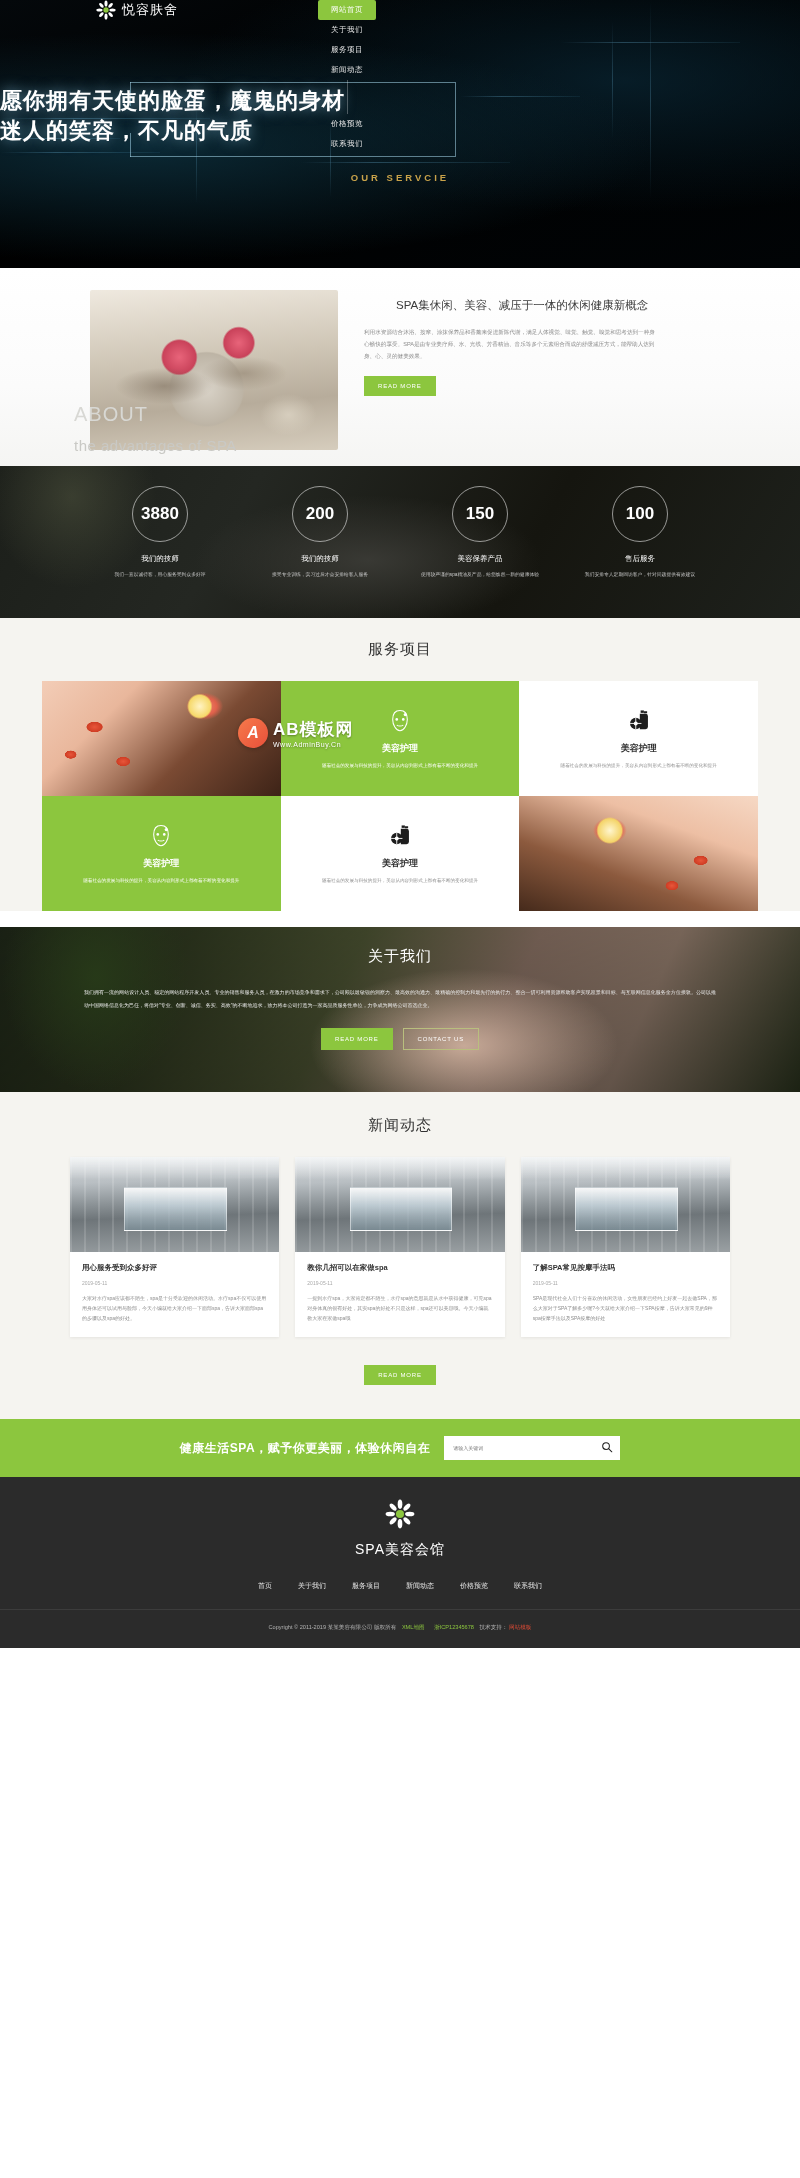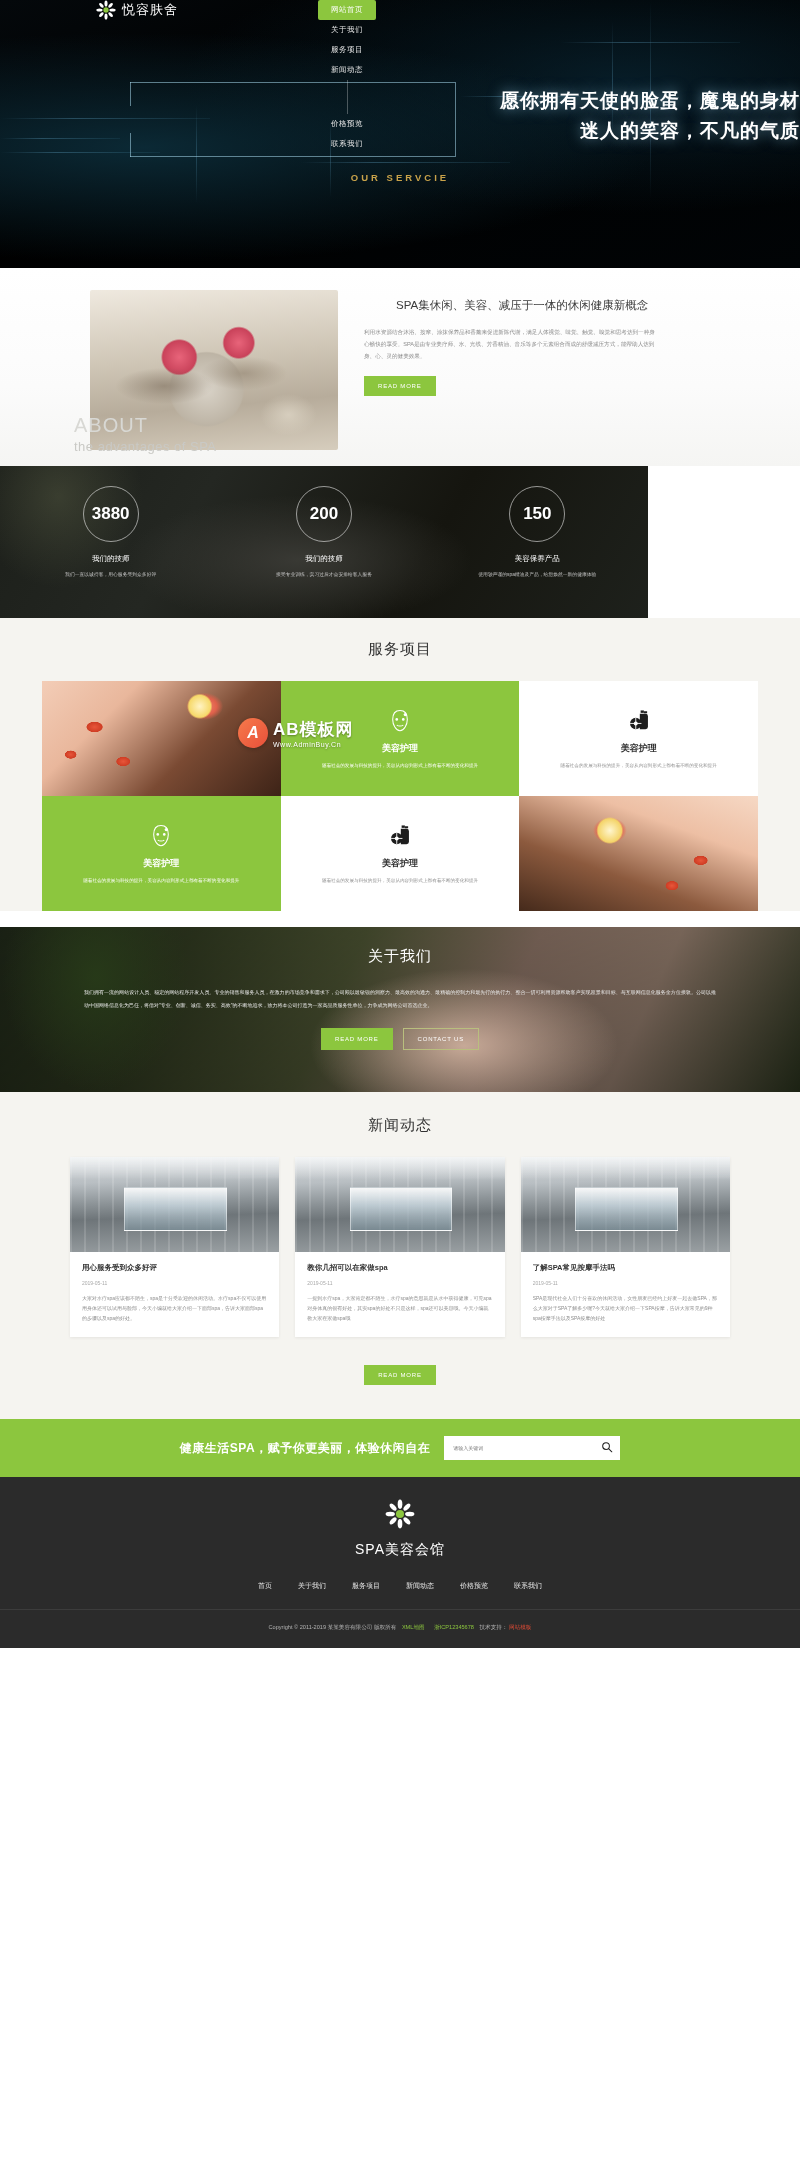--- a/index.html
+++ b/index.html
@@ -36,22 +36,22 @@
   .hero-grid { position: absolute; inset: 0; opacity: .5; }
   .hline { position: absolute; height: 1px; background: linear-gradient(90deg, rgba(90,190,230,0) 0%, rgba(120,200,240,.55) 35%, rgba(90,190,230,.15) 100%); }
   .vline { position: absolute; width: 1px; background: linear-gradient(180deg, rgba(90,190,230,0) 0%, rgba(120,200,240,.45) 50%, rgba(90,190,230,0) 100%); }
   .hero-frame {
     position: absolute; left: 130px; top: 82px; width: 326px; height: 75px;
     border: 1px solid rgba(165,215,235,.55); border-left: none;
   }
   .hero-frame-l { position:absolute; left:130px; top:82px; width:1px; height:24px; background: rgba(165,215,235,.55); }
   .hero-frame-l2 { position:absolute; left:130px; top:133px; width:1px; height:24px; background: rgba(165,215,235,.55); }
   .hero-title {
-    position: absolute; width: 800px; top: 86px; text-align: right;
-    color: #fff; font-size: 19px; font-weight: bold; letter-spacing: 1px;
+    position: absolute; width: 800px; top: 86px; text-align: left;
+    color: #fff; font-size: 22px; font-weight: bold; letter-spacing: 1px;
     line-height: 30px; text-shadow: 0 0 14px rgba(150,210,240,.6);
   }
   .hero-sub {
     position: absolute; width: 800px; top: 172px; text-align: center;
     color: #c8a24a; font-size: 9.5px; font-weight: bold; letter-spacing: 3px;
   }
 
   
   .about {
     position: relative; width: 800px; height: 198px;
@@ -79,25 +79,25 @@
   .about-h {
     font-size: 11.5px; color: #3b3b3b; line-height: 18px; font-weight: normal; margin-left: 32px;
   }
   .about-p { font-size: 5.6px; color: #8b8b8b; line-height: 12px; margin-top: 12px; width: 292px; }
   .btn-green {
     display: inline-block; background: #8cc63e; color: #fff; font-size: 6px;
     padding: 7px 14px; border: none; margin-top: 14px; letter-spacing: .8px; cursor: pointer;
   }
   .about-watermark { position: absolute; left: 74px; bottom: 12px; }
   .wm1 { font-size: 20px; color: #d8d8d4; letter-spacing: 1px; font-weight: 500; }
-  .wm2 { font-size: 13px; color: #c9c9c5; letter-spacing: .5px; margin-top: 2px; }
+  .wm2 { font-size: 15px; color: #c9c9c5; letter-spacing: .5px; margin-top: 11px; }
 
   
   .stats {
-    position: relative; width: 648px; height: 152px; overflow: hidden;
+    position: relative; width: 800px; height: 152px; overflow: hidden;
     background: linear-gradient(120deg,#1c1f1a 0%, #242722 30%, #15150f 65%, #1e211c 100%);
   }
   .stats::before {
     content:""; position:absolute; inset:0;
     background:
       radial-gradient(ellipse 240px 90px at 46% 62%, rgba(60,60,55,.9) 0%, rgba(0,0,0,0) 72%),
       radial-gradient(ellipse 120px 130px at 9% 20%, rgba(90,95,70,.45) 0%, rgba(0,0,0,0) 70%);
   }
   .stats-row { position: relative; display: flex; width: 640px; margin: 0 auto; padding-top: 20px; }
   .stat { flex: 1; text-align: center; }
@@ -324,20 +324,27 @@
       <div class="stat-label">我们的技师</div>
       <div class="stat-desc">接受专业训练，实习过后才会安排给客人服务</div>
     </div>
     <div class="stat">
       <div class="stat-circle">
         <span class="stat-num">150</span>
       </div>
       <div class="stat-label">美容保养产品</div>
       <div class="stat-desc">使用较严谨的spa精油及产品，给您焕然一新的健康体验</div>
     </div>
+    <div class="stat">
+      <div class="stat-circle">
+        <span class="stat-num">100</span>
+      </div>
+      <div class="stat-label">售后服务</div>
+      <div class="stat-desc">我们安排专人定期回访客户，针对问题提供有效建议</div>
+    </div>
   </div>
 </section>
 
 <section class="services">
   <h2 class="sec-title">服务项目</h2>
 
   <div class="svc-grid">
 
     <div class="svc-cell ph-hand"></div>
 

